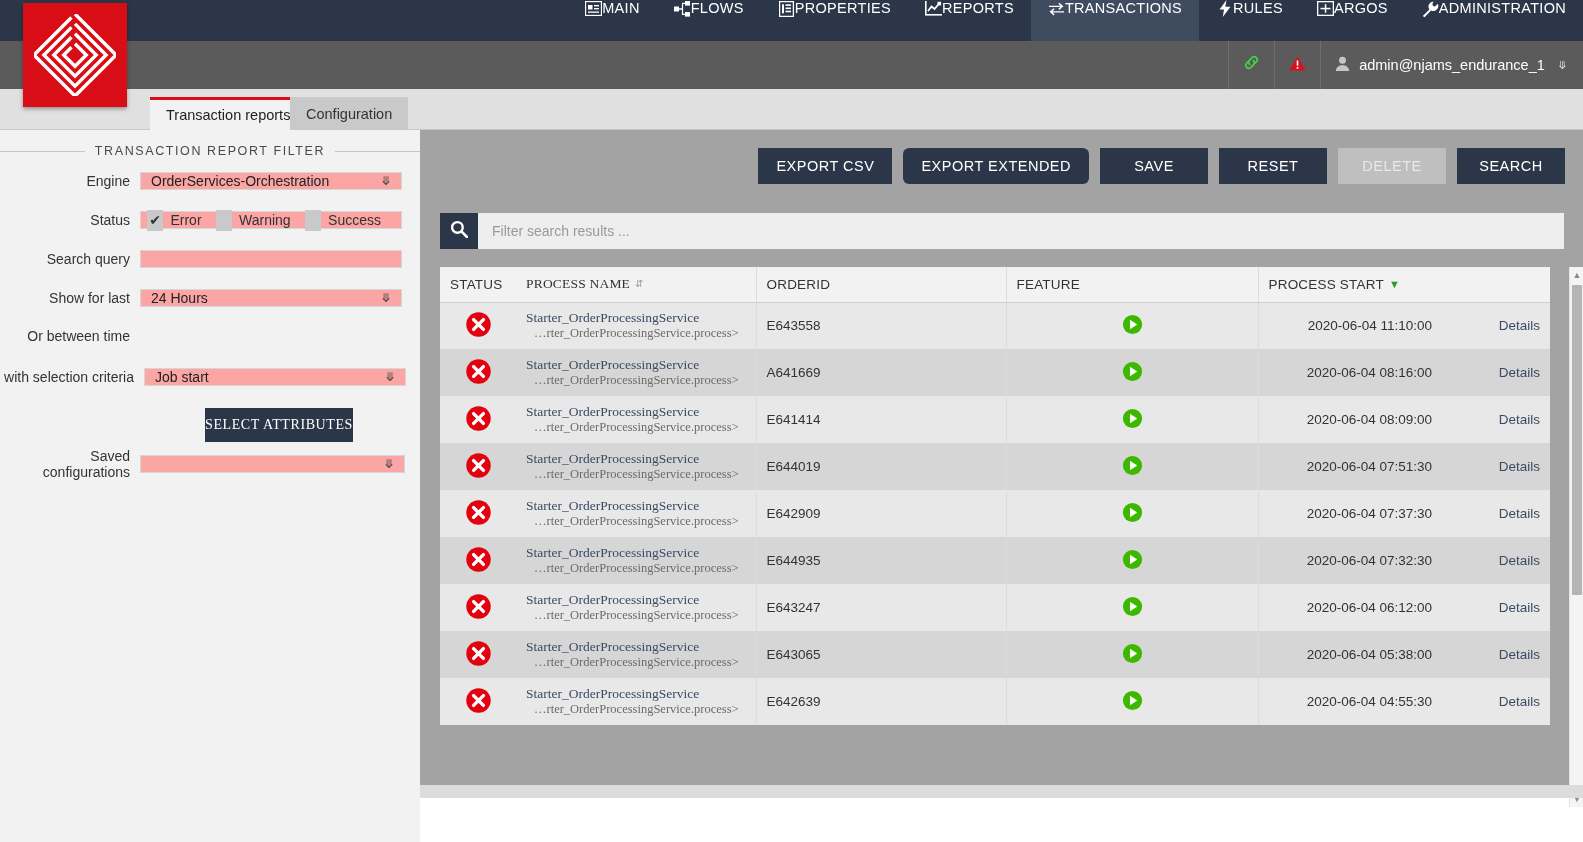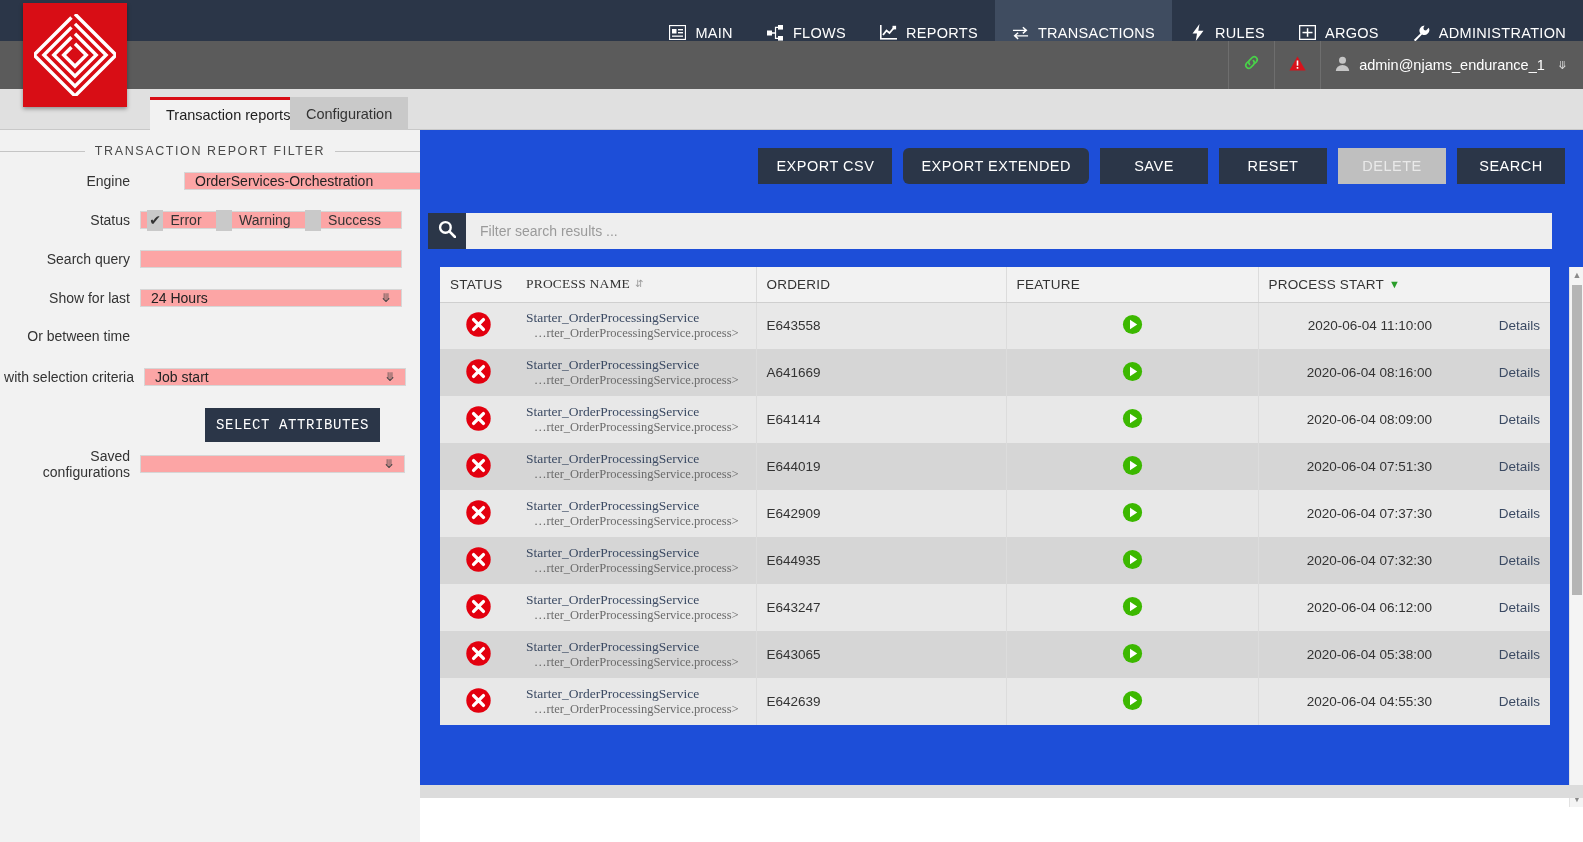--- a/index.html
+++ b/index.html
@@ -12,21 +12,21 @@
   }
   .app { position: relative; width: 1583px; height: 842px; background:#fff; }
 
   
   .topnav {
     position:absolute; left:0; top:0; width:1583px; height:41px;
     background:#2b3648;
     display:flex; align-items:stretch; justify-content:flex-end;
   }
   .nav-item {
-    display:flex; align-items:flex-end; gap:9px;
+    display:flex; align-items:flex-start; 
     padding:0 17px; height:41px;
     color:#ffffff; font-size:14.5px; letter-spacing:.3px;
     white-space:nowrap; cursor:pointer;
   }
   .nav-item.active { background:#3f4c60; }
   .nav-ico { display:inline-flex; align-items:center; justify-content:center; width:17px; height:17px; }
   .nav-ico svg { display:block; }
 
   
   .userbar {
@@ -95,43 +95,43 @@
     font-size:14px; color:#333;
   }
   .chk-lab { font-size:14px; color:#333; margin-right:14px; }
   .dates { display:flex; gap:6px; }
   .dbox {
     width:128px; height:30px; background:#fff; border:1px solid #d6d6d6;
     display:flex; align-items:center; padding:0 9px; font-size:13.5px; color:#888;
   }
   .btn-dark {
     background:#2b3648; color:#fff; border:none; font-size:14px; letter-spacing:.6px;
-    padding:9px 11px; cursor:pointer; font-family:Liberation Mono, monospace;
+    padding:9px 0; cursor:pointer; font-family:Liberation Serif, serif;
   }
 
   
   .main {
     position:absolute; left:420px; top:130px; width:1163px; height:668px;
-    background:#1d4ed8;
+    background:#a3a3a3;
   }
   .actionbar {
     position:absolute; left:0; top:16px; width:1163px; height:40px;
     display:flex; align-items:center; justify-content:flex-end; padding-right:18px; gap:11px;
   }
   .abtn {
     height:36px; min-width:108px; padding:0 18px;
     background:#2b3648; color:#fff; border:none; cursor:pointer;
     font-size:14.5px; letter-spacing:.5px; font-family:"Liberation Sans", sans-serif;
     display:flex; align-items:center; justify-content:center;
   }
   .abtn.disabled { background:#bfbfbf; color:#e9e9e9; cursor:default; }
   .abtn.wide { min-width:140px;border-radius:6px; }
 
   .filterbar {
-    position:absolute; left:8px; top:83px; width:1124px; height:36px;
+    position:absolute; left:20px; top:83px; width:1124px; height:36px;
     display:flex; align-items:stretch;
   }
   .fb-ico {
     width:38px; background:#2b3648; display:flex; align-items:center; justify-content:center;
     cursor:pointer;
   }
   .fb-input {
     flex:1 1 auto; background:#eeeeee; border:none; outline:none;
     padding:0 14px; font-size:14px; color:#333; font-family:"Liberation Sans", sans-serif;
   }
@@ -217,20 +217,32 @@
             <rect x="0" y="5.5" width="5" height="5" fill="#fff"></rect>
             <rect x="11" y="0" width="5" height="4.6" fill="#fff"></rect>
             <rect x="11" y="11" width="5" height="4.6" fill="#fff"></rect>
             <path d="M5 8 H8.5 V2.3 H11" stroke="#fff" stroke-width="1.2" fill="none"></path>
             <path d="M5 8 H8.5 V13.3 H11" stroke="#fff" stroke-width="1.2" fill="none"></path>
           </svg>
       </span>
       <span>FLOWS</span>
     </div>
 
+    <div class="nav-item">
+      <span class="nav-ico">
+        <svg width="15" height="16" viewBox="0 0 15 16">
+            <rect x="0.6" y="0.6" width="13.8" height="14.8" fill="none" stroke="#fff" stroke-width="1.3"></rect>
+            <rect x="3" y="3.3" width="2" height="9" fill="#fff"></rect>
+            <rect x="6.5" y="3.3" width="5.5" height="1.6" fill="#fff"></rect>
+            <rect x="6.5" y="6.5" width="5.5" height="1.6" fill="#fff"></rect>
+            <rect x="6.5" y="9.7" width="5.5" height="1.6" fill="#fff"></rect>
+          </svg>
+      </span>
+      <span>PROPERTIES</span>
+    </div>
 
     <div class="nav-item">
       <span class="nav-ico">
         <svg width="17" height="15" viewBox="0 0 17 15">
             <rect x="0" y="13" width="17" height="1.6" fill="#fff"></rect>
             <rect x="0" y="0" width="1.6" height="14" fill="#fff"></rect>
             <path d="M3 10 L6.5 5.5 L9.5 8 L15 1.5" stroke="#fff" stroke-width="1.8" fill="none"></path>
             <rect x="12.5" y="0.8" width="3.6" height="3.6" fill="#fff"></rect>
           </svg>
       </span>
@@ -330,21 +342,21 @@
   <div class="sidebar-edge"></div>
 
   <div class="leftpanel">
 
     <div class="panel-title-wrap">
       <div class="pt-line"></div>
       <div class="pt-text">TRANSACTION REPORT FILTER</div>
       <div class="pt-line"></div>
     </div>
 
-    <div class="frow" style="left:0; top:42px;gap:44px;">
+    <div class="frow" style="left:0; top:42px;">
       <div class="flabel">Engine</div>
       <div class="fctl">
         <span>OrderServices-Orchestration</span>
         <span class="dd">⤋</span>
       </div>
     </div>
 
     <div class="frow" style="left:0; top:81px;">
       <div class="flabel">Status</div>
       <div class="fctl status-ctl">

